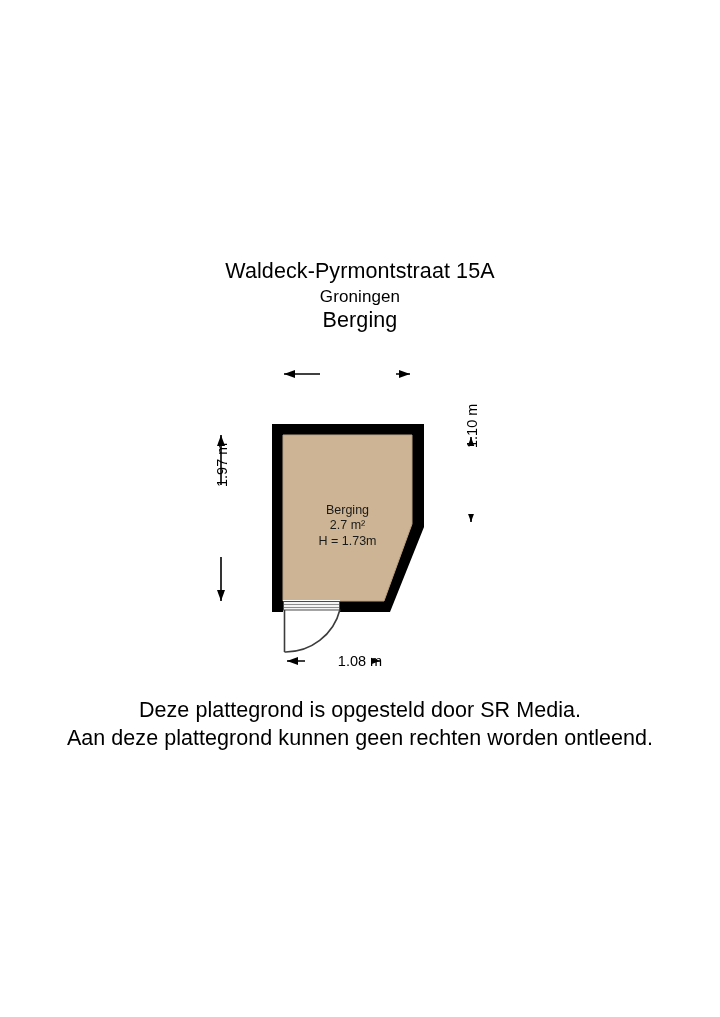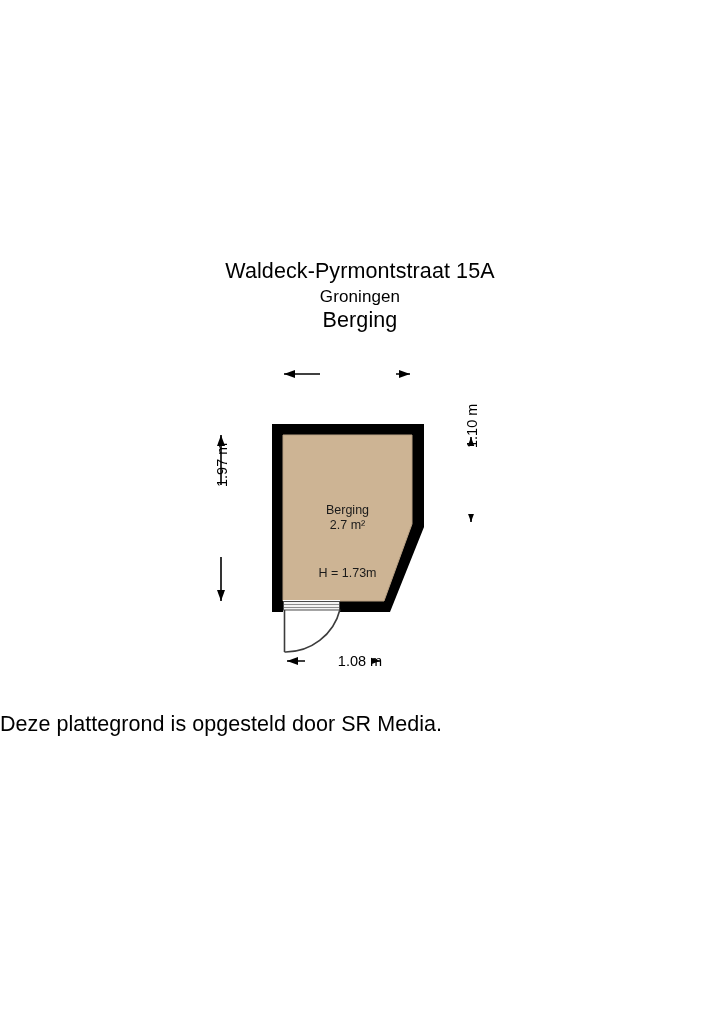--- a/index.html
+++ b/index.html
@@ -61,21 +61,21 @@
     top: 503px;
     width: 129px;
     text-align: center;
     line-height: 1.22;
     font-size: 12.5px;
     color: #1a1a1a;
     pointer-events: none;
   }
   #room-label .room-name { display: block; }
   #room-label .room-area { display: block; }
-  #room-label .room-height { display: block; margin-top: 32px; }
+  #room-label .room-height { display: block; }
 
   
   .dim-label {
     position: absolute;
     font-size: 14.5px;
     color: #000000;
     white-space: nowrap;
   }
   #dim-top-label {
     left: 0;
@@ -101,22 +101,22 @@
     transform: rotate(-90deg);
     transform-origin: left top;
   }
 
   
   #footer-block {
     position: absolute;
     left: 0;
     top: 696px;
     width: 720px;
+    text-align: center;
     line-height: 1.32;
-    margin-top: 14px;
   }
   #footer-block .footer-line {
     font-size: 21.5px;
     letter-spacing: 0.05px;
   }
 </style>
 </head>
 <body>
 
 <div id="title-block">
@@ -187,13 +187,14 @@
   </div>
 
   <div class="dim-label" id="dim-left-label">1.97 m</div>
   <div class="dim-label" id="dim-right-label">1.10 m</div>
   <div class="dim-label" id="dim-bottom-label">1.08 m</div>
 
 </div>
 
 <div id="footer-block">
   <div class="footer-line">Deze plattegrond is opgesteld door SR Media.</div>
+  <div class="footer-line">Aan deze plattegrond kunnen geen rechten worden ontleend.</div>
 </div>
 
 </body></html>

